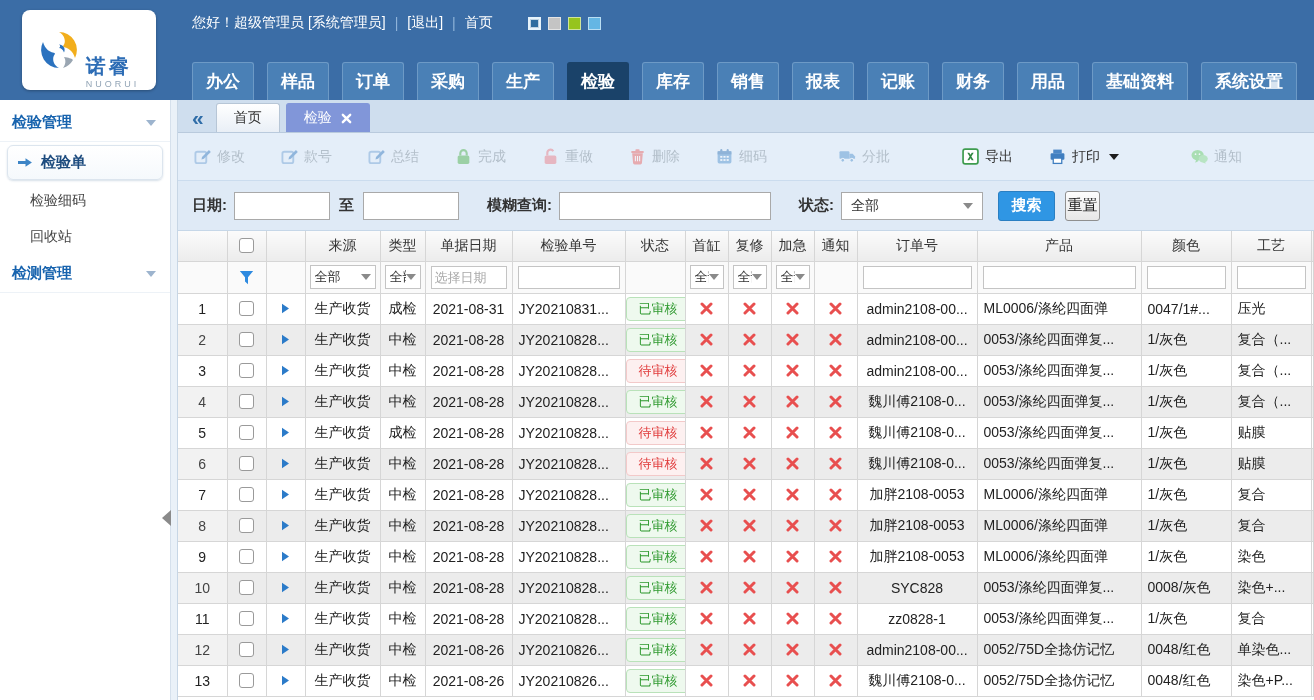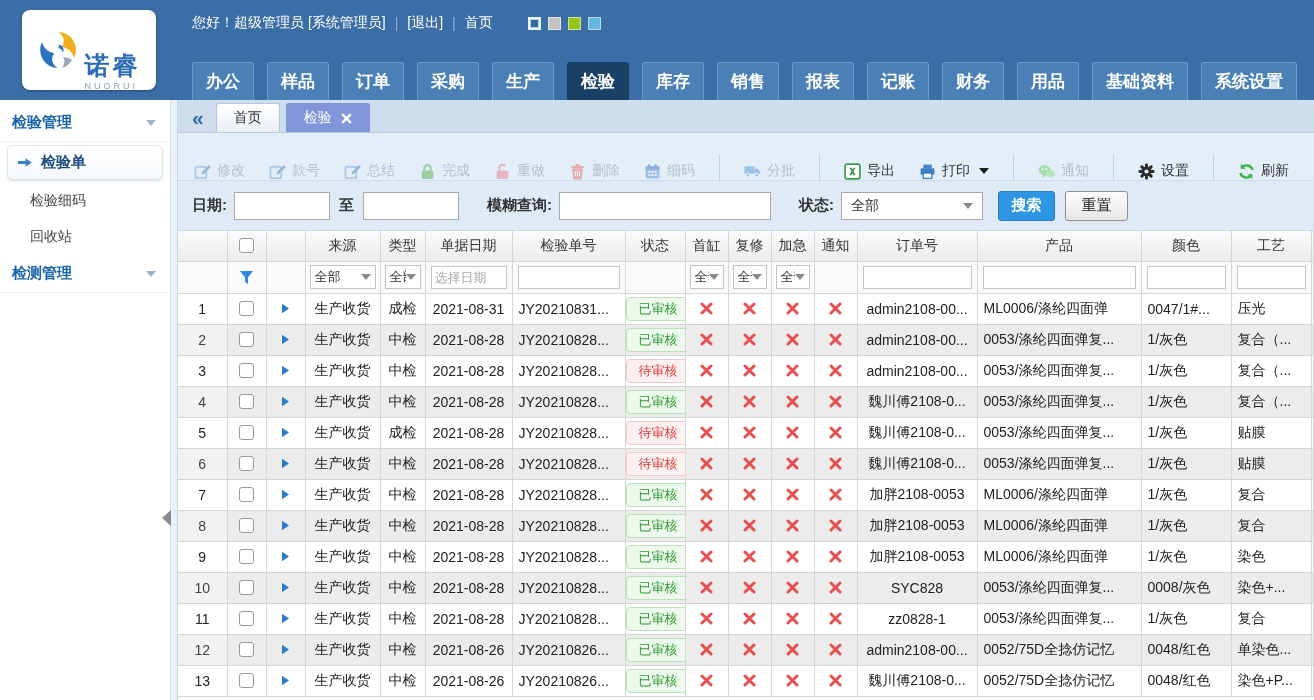--- a/index.html
+++ b/index.html
@@ -5,21 +5,21 @@
   *{box-sizing:border-box;margin:0;padding:0;}
   html,body{width:1314px;height:700px;overflow:hidden;}
   body{font-family:"Liberation Sans","DejaVu Sans",sans-serif;}
   .app{width:1314px;height:700px;overflow:hidden;background:#fff;display:flex;flex-direction:column;}
 
   
   .topbar{height:100px;flex:0 0 100px;background:#3b6da6;display:flex;}
   .logo-zone{width:178px;flex:0 0 178px;display:flex;align-items:center;justify-content:center;}
   .logo-box{width:134px;height:80px;background:#fff;border-radius:8px;display:flex;align-items:center;justify-content:center;gap:7px;box-shadow:0 1px 3px rgba(0,0,0,.3);}
   .logo-swirl{width:40px;height:40px;}
-  .logo-cn{font-size:25px;font-weight:bold;color:#2c6cb5;letter-spacing:3px;line-height:1;margin-top:44px;}
+  .logo-cn{font-size:20px;font-weight:bold;color:#2c6cb5;letter-spacing:3px;line-height:1;margin-top:44px;}
   .logo-en{font-size:9px;color:#93a5b6;letter-spacing:3px;margin-top:3px;}
   .top-main{flex:1;display:flex;flex-direction:column;justify-content:space-between;padding:14px 0 0 14px;min-width:0;gap:26px;}
   .userbar{color:#fff;font-size:14px;display:flex;align-items:center;gap:9px;}
   .usep{color:#8fb3d9;}
   .ulink{color:#fff;cursor:pointer;text-decoration:none;}
   .swatches{display:flex;gap:7px;margin-left:26px;align-items:center;}
   .swatch{width:13px;height:13px;display:inline-block;border:1px solid rgba(255,255,255,.55);cursor:pointer;}
   .swatch.sel{border:2px solid #e6f3fb;box-shadow:inset 0 0 0 1px rgba(255,255,255,.7);}
   .navtabs{display:flex;gap:13px;align-items:center;}
   .navtab{height:38px;line-height:38px;padding:0 13px;background:#4a80b6;border:1px solid #6d9ac6;border-bottom:none;border-radius:3px 3px 0 0;color:#fff;font-size:17px;font-weight:bold;cursor:pointer;white-space:nowrap;}
@@ -39,39 +39,39 @@
 
   .main{flex:1;display:flex;flex-direction:column;background:#fff;min-width:0;}
   .tabstrip{height:33px;flex:0 0 33px;background:#cfdeee;display:flex;align-items:flex-end;padding-left:6px;border-bottom:1px solid #b9cadd;}
   .collapse-tabs{color:#2f6da8;font-size:21px;font-weight:bold;margin:0 12px 4px 8px;line-height:1;cursor:pointer;}
   .pagetabs{display:flex;gap:6px;align-items:flex-end;}
   .ptab{height:29px;padding:0 17px;background:linear-gradient(#ffffff,#e9eff6);border:1px solid #b7c6d6;border-bottom:none;border-radius:3px 3px 0 0;font-size:14px;color:#333;display:flex;align-items:center;gap:9px;cursor:pointer;}
   .ptab.active{background:#8196d9;border-color:#8196d9;color:#fff;}
   .ptab-x{display:flex;cursor:pointer;}
   .ptab-x svg{width:11px;height:11px;display:block;}
 
-  .toolbar{height:48px;flex:0 0 48px;background:#e4eef9;border-bottom:1px solid #cbdcee;display:flex;align-items:flex-end;padding-left:16px;gap:24px;}
+  .toolbar{height:48px;flex:0 0 48px;background:#e4eef9;border-bottom:1px solid #cbdcee;display:flex;align-items:center;padding-left:16px;gap:36px;}
   .tbtn{display:flex;align-items:center;gap:6px;font-size:14px;color:#333;cursor:pointer;white-space:nowrap;}
   .tbtn.disabled{color:#b3bfca;cursor:default;}
   .tbtn.disabled .ticon{opacity:.5;}
   .ticon svg{width:17px;height:17px;display:block;}
   .tdrop{width:0;height:0;border-left:5px solid transparent;border-right:5px solid transparent;border-top:6px solid #1d1d1d;margin-left:3px;}
   .tdivider{width:1px;height:26px;background:#c0d1e2;}
 
   .filterbar{height:50px;flex:0 0 50px;background:#dfeaf6;border-bottom:1px solid #c6d7e8;display:flex;align-items:center;padding-left:14px;font-size:15px;}
   .flabel{font-weight:bold;color:#333;margin-right:7px;white-space:nowrap;}
   .flabel.mid{margin:0 9px;}
   .flabel.gap{margin-left:28px;}
   .ftext{height:28px;border:1px solid #a9a9a9;background:#fff;padding:0 6px;font:14px "Liberation Sans","DejaVu Sans",sans-serif;}
   .fdate{width:96px;}
   .ffuzzy{width:212px;}
   .fselect{width:142px;height:28px;background:#fff;border:1px solid #a9a9a9;display:flex;align-items:center;justify-content:space-between;padding:0 9px;font-size:14px;color:#333;cursor:pointer;margin-right:0;}
   .caret{width:0;height:0;border-left:5px solid transparent;border-right:5px solid transparent;border-top:6px solid #8a8a8a;}
   .btn-search{margin-left:15px;width:57px;height:30px;background:#2f96e4;border:1px solid #2a7fc2;border-radius:3px;color:#fff;font:bold 15px "Liberation Sans","DejaVu Sans",sans-serif;cursor:pointer;}
-  .btn-reset{margin-left:10px;width:63px;height:30px;background:linear-gradient(#fdfdfd,#e7e7e7);border:1px solid #8f8f8f;border-radius:3px;color:#222;font:15px "Liberation Sans","DejaVu Sans",sans-serif;cursor:pointer;text-align:center;}
+  .btn-reset{margin-left:10px;width:35px;height:30px;background:linear-gradient(#fdfdfd,#e7e7e7);border:1px solid #8f8f8f;border-radius:3px;color:#222;font:15px "Liberation Sans","DejaVu Sans",sans-serif;cursor:pointer;text-align:center;}
 
   
   .gridwrap{flex:1;overflow:hidden;background:#fff;}
   table.grid{border-collapse:collapse;table-layout:fixed;width:100%;}
   .grid th,.grid td{border-right:1px solid #d6d6d6;border-bottom:1px solid #d6d6d6;overflow:hidden;white-space:nowrap;}
   .grid thead th{height:30px;background:linear-gradient(#fbfbfb,#ececec);font-weight:normal;font-size:14px;color:#333;}
   tr.gfilter td{height:32px;background:#fafafa;}
   tr.grow td{height:31px;font-size:14px;color:#222;background:#fff;}
   tr.grow.even td{background:#ececec;}
   td.rownum,tr.grow.even td.rownum{background:#f2f2f2;text-align:center;color:#444;}

